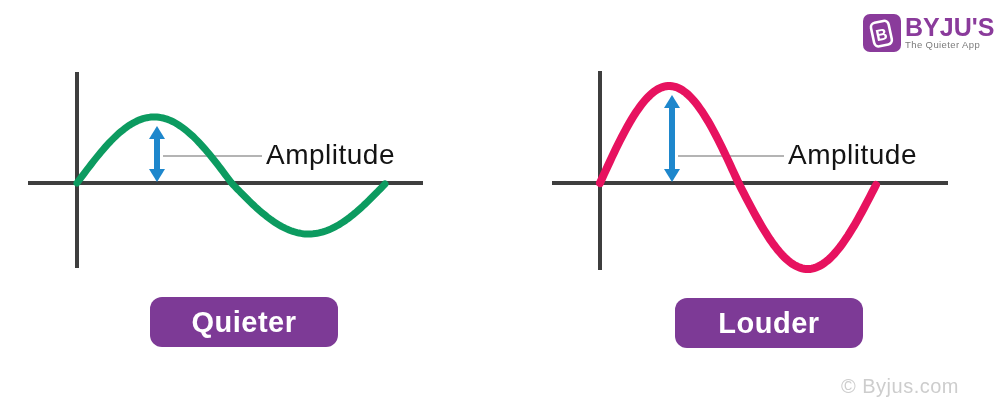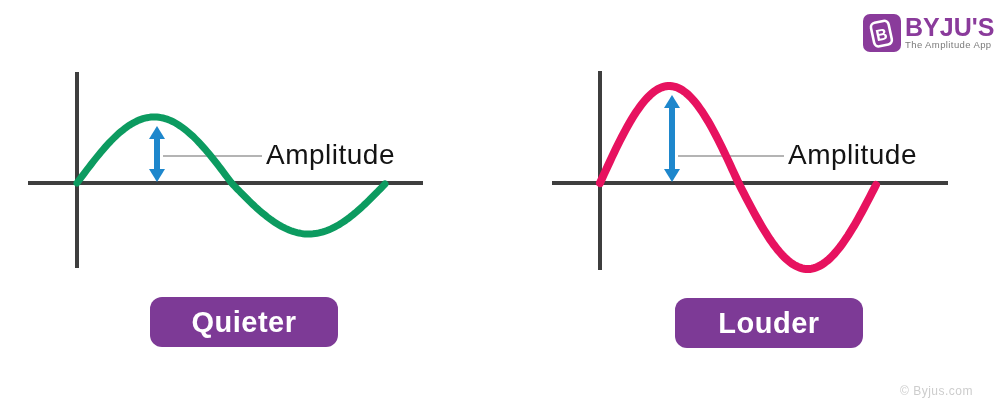--- a/index.html
+++ b/index.html
@@ -30,22 +30,22 @@
   }
   .logo-icon{width:38px; height:38px; color:var(--brand);}
   .logo-text{display:flex; flex-direction:column; justify-content:flex-end;}
   .logo-word{
     color:var(--brand); font-weight:bold; font-size:25px; line-height:26px; letter-spacing:0px;
   }
   .logo-tagline{
     color:var(--tagline); font-size:9.5px; line-height:10px; letter-spacing:0.4px; white-space:nowrap;
   }
   .watermark{
-    position:absolute; right:27px; bottom:7px; color:var(--watermark);
-    font-size:12px; letter-spacing:0.5px;
+    position:absolute; right:41px; bottom:7px; color:var(--watermark);
+    font-size:20px; letter-spacing:0.5px;
   }
 </style>
 </head>
 <body>
 
 <div class="stage">
 
   <svg id="waves" width="1000" height="405" viewBox="0 0 1000 405">
       <line x1="28" y1="183" x2="423" y2="183" stroke="#3e3e3e" stroke-width="4"></line>
       <line x1="77" y1="72" x2="77" y2="268" stroke="#3e3e3e" stroke-width="4"></line>
@@ -74,19 +74,19 @@
   <div class="logo">
     <svg class="logo-icon" viewBox="0 0 38 38">
       <rect x="0" y="0" width="38" height="38" rx="7" fill="currentColor"></rect>
       <g transform="rotate(-12 19 20)">
         <rect x="9.5" y="7.5" width="18" height="24" rx="4.5" fill="none" stroke="#ffffff" stroke-width="2.6"></rect>
         <text x="18.5" y="26" font-size="16" font-weight="bold" fill="#ffffff" text-anchor="middle" font-family="Liberation Sans, sans-serif">B</text>
       </g>
     </svg>
     <div class="logo-text">
       <span class="logo-word">BYJU'S</span>
-      <span class="logo-tagline">The Amplitude App</span>
+      <span class="logo-tagline">The Quieter App</span>
     </div>
   </div>
 
   <div class="watermark">© Byjus.com</div>
 
 </div>
 
 </body></html>

